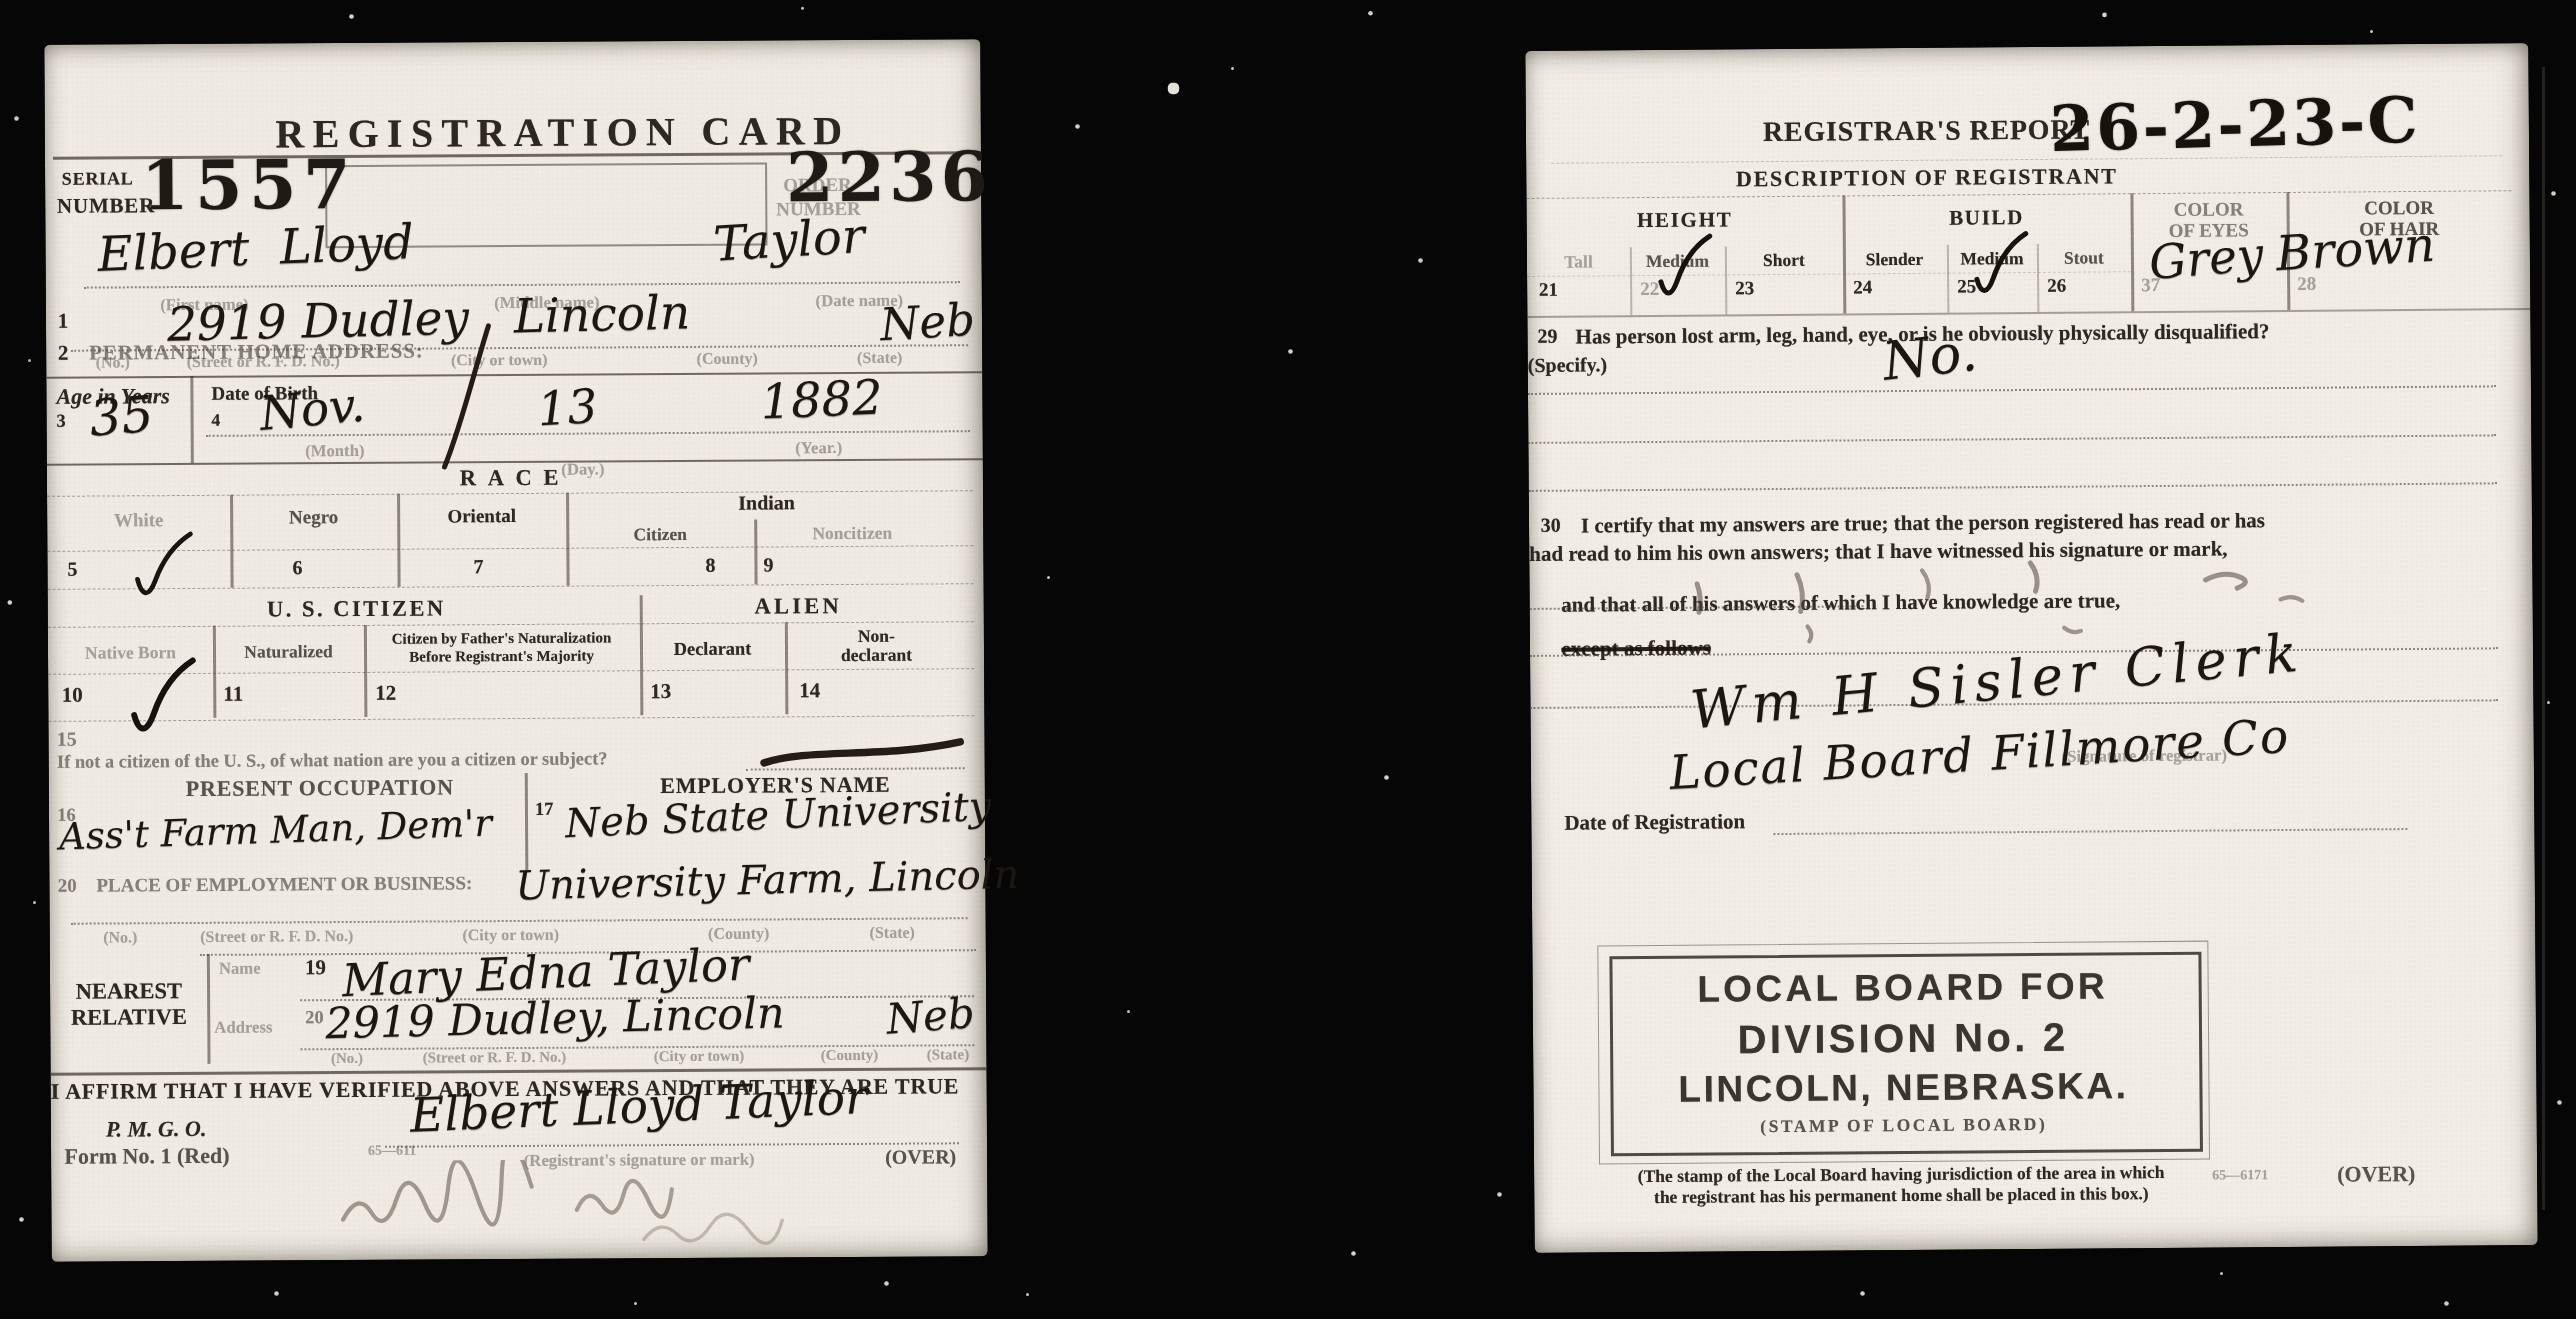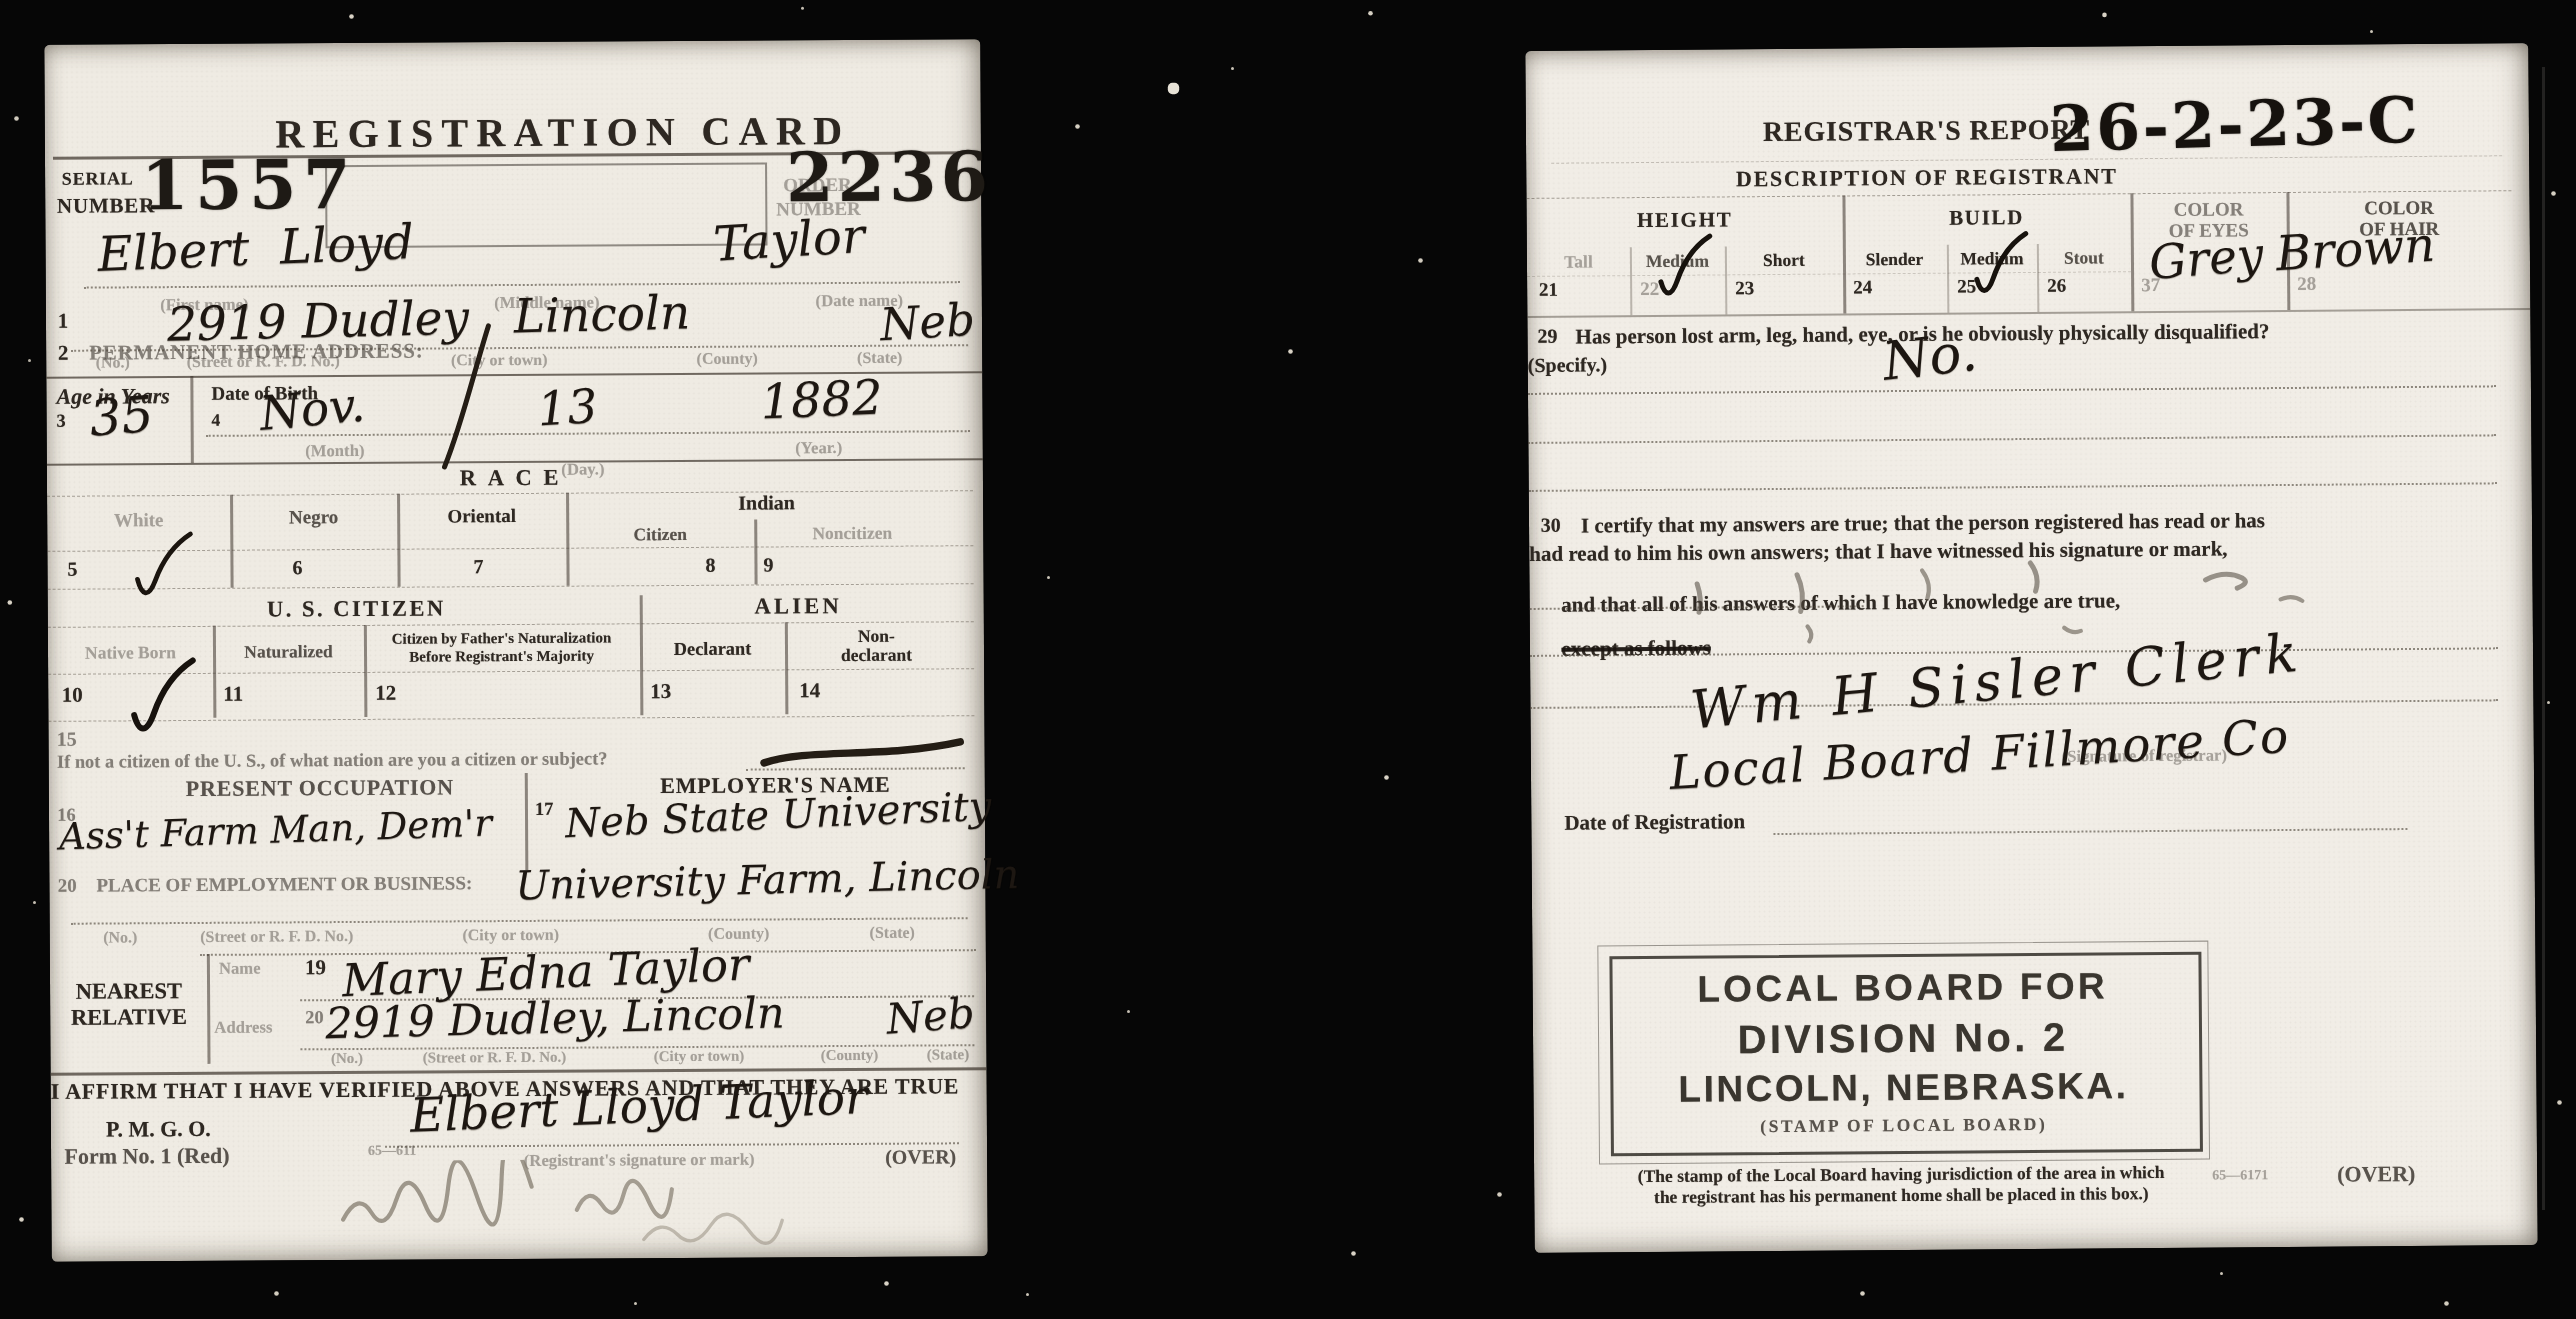--- a/index.html
+++ b/index.html
@@ -193,21 +193,21 @@
     <div class="dot" style="left:250px;top:1005px;width:674px;"></div>
     <div class="t gh c" style="left:263px;top:1008px;width:67px;font-size:15px;">(No.)</div>
     <div class="t gh c" style="left:346px;top:1008px;width:196px;font-size:15px;">(Street or R. F. D. No.)</div>
     <div class="t gh c" style="left:584px;top:1008px;width:129px;font-size:15px;">(City or town)</div>
     <div class="t gh c" style="left:751px;top:1008px;width:96px;font-size:15px;">(County)</div>
     <div class="t gh c" style="left:866px;top:1008px;width:63px;font-size:15px;">(State)</div>
 
     <div class="hl" style="left:0px;top:1028px;width:936px;height:3.3px;"></div>
     <div class="t c" style="left:0px;top:1035px;width:793px;font-size:22px;letter-spacing:0.8px;">I AFFIRM THAT I HAVE VERIFIED ABOVE ANSWERS AND THAT THEY ARE TRUE</div>
 
-    <div class="t" style="left:55px;top:1073px;font-size:22px;">P. M. G. O.</div>
+    <div class="t" style="left:55px;top:1073px;font-size:22px;font-style:italic;">P. M. G. O.</div>
     <div class="t f75" style="left:13.4px;top:1100px;font-size:22px;">Form No. 1 (Red)</div>
     <div class="t gh" style="left:317px;top:1101px;font-size:14px;">65—611</div>
     <div class="hw" style="left:359px;top:1041px;font-size:47px;transform:rotate(-2deg);">Elbert Lloyd Taylor</div>
     <div class="dot" style="left:334px;top:1103px;width:574px;"></div>
     <div class="t gh c" style="left:417px;top:1110px;width:342px;font-size:16.7px;">(Registrant's signature or mark)</div>
     <div class="t f75" style="left:834px;top:1107px;font-size:20px;">(OVER)</div>
     <svg class="inksvg" style="left:275px;top:1118px;opacity:.75;" width="601" height="92" viewBox="0 0 720 110">
       <path d="M20 70 q18 -34 34 -8 t30 -16 t34 6 t28 -20 t34 10 t30 -18 t36 8" fill="none" stroke="#847c6e" stroke-width="5" stroke-linecap="round"></path>
       <path d="M300 60 q14 -30 30 -6 t26 -12 t30 8 t28 -14" fill="none" stroke="#8b8376" stroke-width="5" stroke-linecap="round"></path>
       <path d="M380 96 q20 -26 40 -6 t40 -10 t46 6 t40 -12" fill="none" stroke="#948c7e" stroke-width="4" stroke-linecap="round" opacity=".7"></path>

